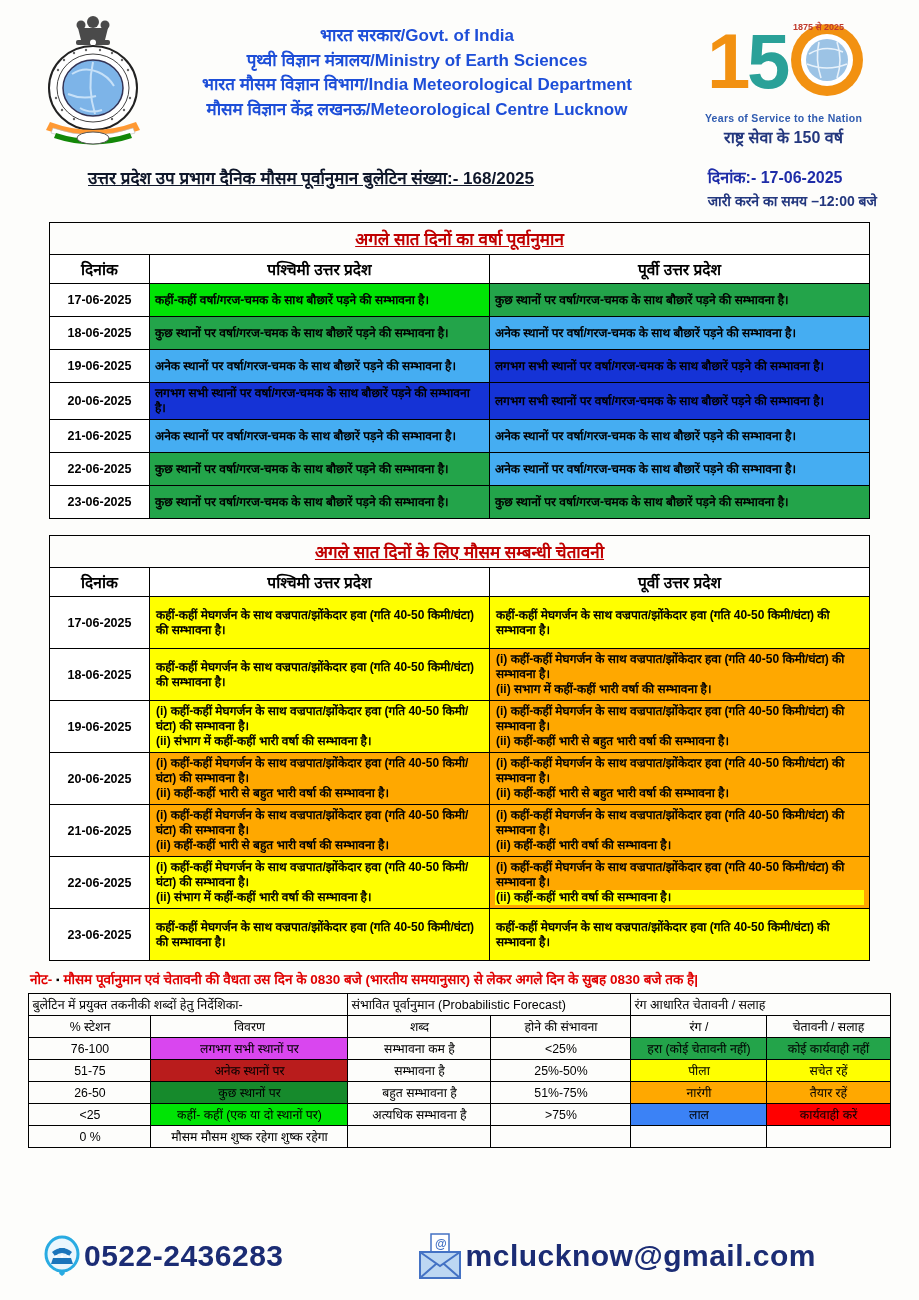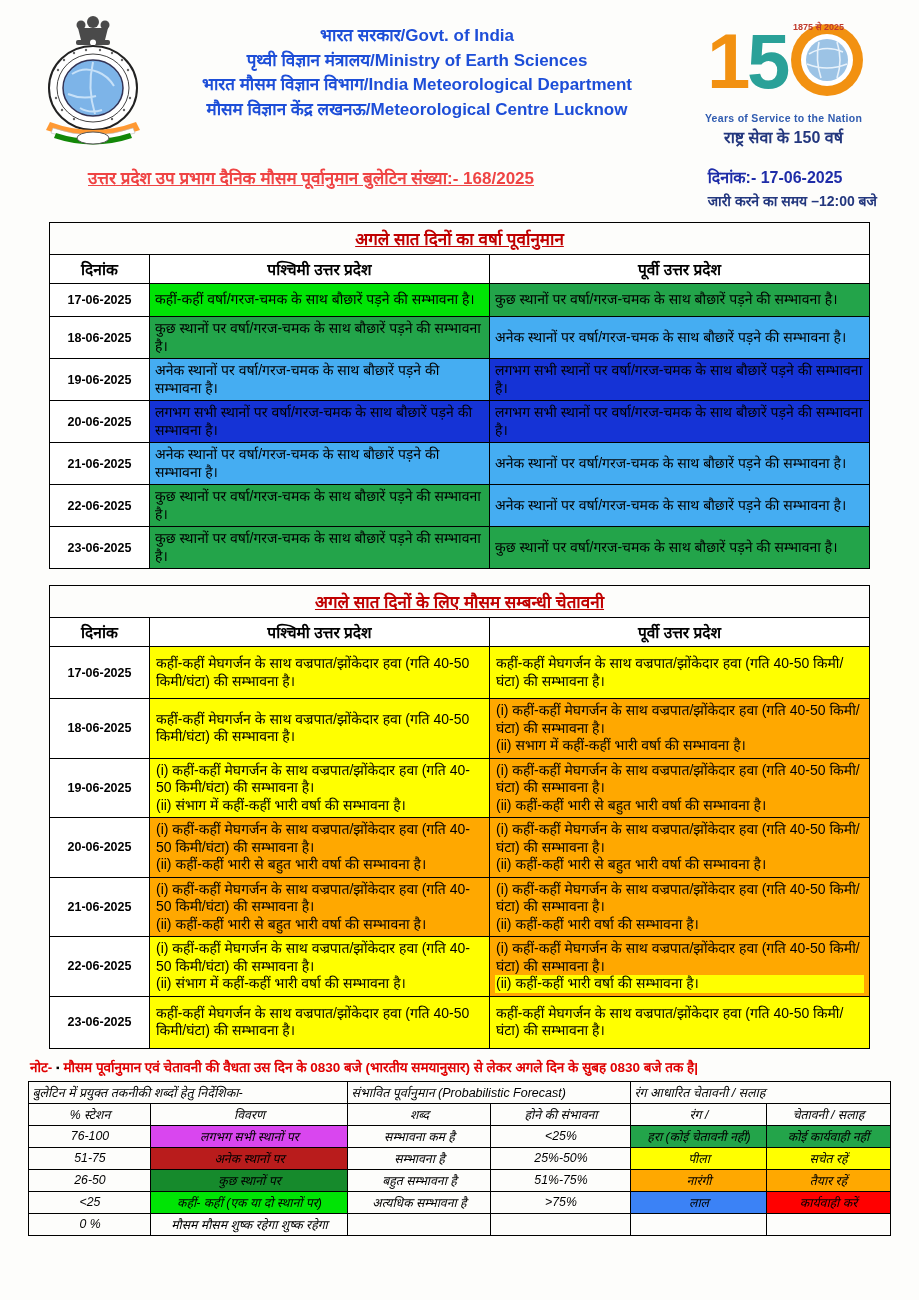--- a/index.html
+++ b/index.html
@@ -16,46 +16,46 @@
   .hdr { display: flex; align-items: flex-start; justify-content: space-between; }
   .hdr-center { text-align: center; padding-top: 14px; flex: 1; }
   .hdr-center .hline { font-weight: bold; color: #1d4ed8; font-size: 17px; line-height: 1.45; }
   .logo-left { width: 130px; min-width: 130px; text-align: center; }
   .logo-150 { width: 215px; min-width: 215px; text-align: center; padding-top: 4px; }
   .l150-en { color: #2f5bb0; font-weight: bold; font-size: 10.5px; margin-top: 2px; letter-spacing: .3px; }
   .l150-hi { color: #23377e; font-weight: bold; font-size: 16px; margin-top: 2px; }
 
   
   .titleline { display: flex; margin-top: 16px; padding: 0 14px 0 60px; justify-content: space-between; }
-  .btitle { color: #ef4444; font-weight: bold; font-size: 17px; text-decoration: underline; }
+  .btitle { color: #0f172a; font-weight: bold; font-size: 17px; text-decoration: underline; }
   .bdate  { color: #1f2da8; font-weight: bold; font-size: 16px; text-align: left; }
   .bissue { color: #23377e; font-weight: bold; font-size: 14px; margin-top: 3px; }
 
   
   table { border-collapse: collapse; width: 820px; margin: 0 auto; table-layout: fixed; }
   td, th { border: 1.6px solid #000; vertical-align: middle; }
   .ttl { color: #c00000; font-weight: bold; font-size: 17px; text-align: center;
          text-decoration: underline; padding: 4px 0; }
   th.colhead { font-size: 15.5px; font-weight: bold; padding: 3px 0; background: #fff; }
   td.datecell { text-align: center; font-weight: bold; font-size: 12.5px; background: #fff; width: 100px; }
-  td.fcell { font-weight: normal; font-size: 14px; line-height: 1.25; padding: 3px 5px; }
+  td.fcell { font-weight: bold; font-size: 12px; line-height: 1.25; padding: 3px 5px; }
   col.c-date { width: 100px; } col.c-west { width: 340px; } col.c-east { width: 380px; }
   .wline { padding: 0 1px; }
   .t1 { margin-top: 12px; }
   .t2 { margin-top: 16px; }
   .t1 td.fcell { height: 33px; }
   .t2 td.fcell { height: 52px; }
 
   
   .note { color: #e00000; font-weight: bold; font-size: 13.5px; margin: 9px 0 5px 2px; }
   .note .sq { color: #000; font-size: 10px; vertical-align: 1px; }
 
   
   table.legend { width: 861px; table-layout: fixed; }
-  .legend td { font-size: 12.3px; font-weight: normal; text-align: center; padding: 2px 3px; height: 22px; font-style: italic; }
+  .legend td { font-size: 12.3px; font-weight: normal; text-align: center; padding: 2px 3px; height: 22px; }
   .legend td.lh { text-align: left; font-size: 12.5px; }
   col.lg1{width:122px} col.lg2{width:197px} col.lg3{width:143px} col.lg4{width:140px} col.lg5{width:136px} col.lg6{width:123px}
 
   
   .footer { display: flex; align-items: center; margin-top: 82px; padding-left: 8px; }
   .fphone, .femail { display: flex; align-items: center; }
   .fphone { margin-left: 4px; }
   .femail { margin-left: 130px; }
   .ftext { color: #1b2c74; font-weight: bold; font-size: 30px; letter-spacing: .5px; }
 

